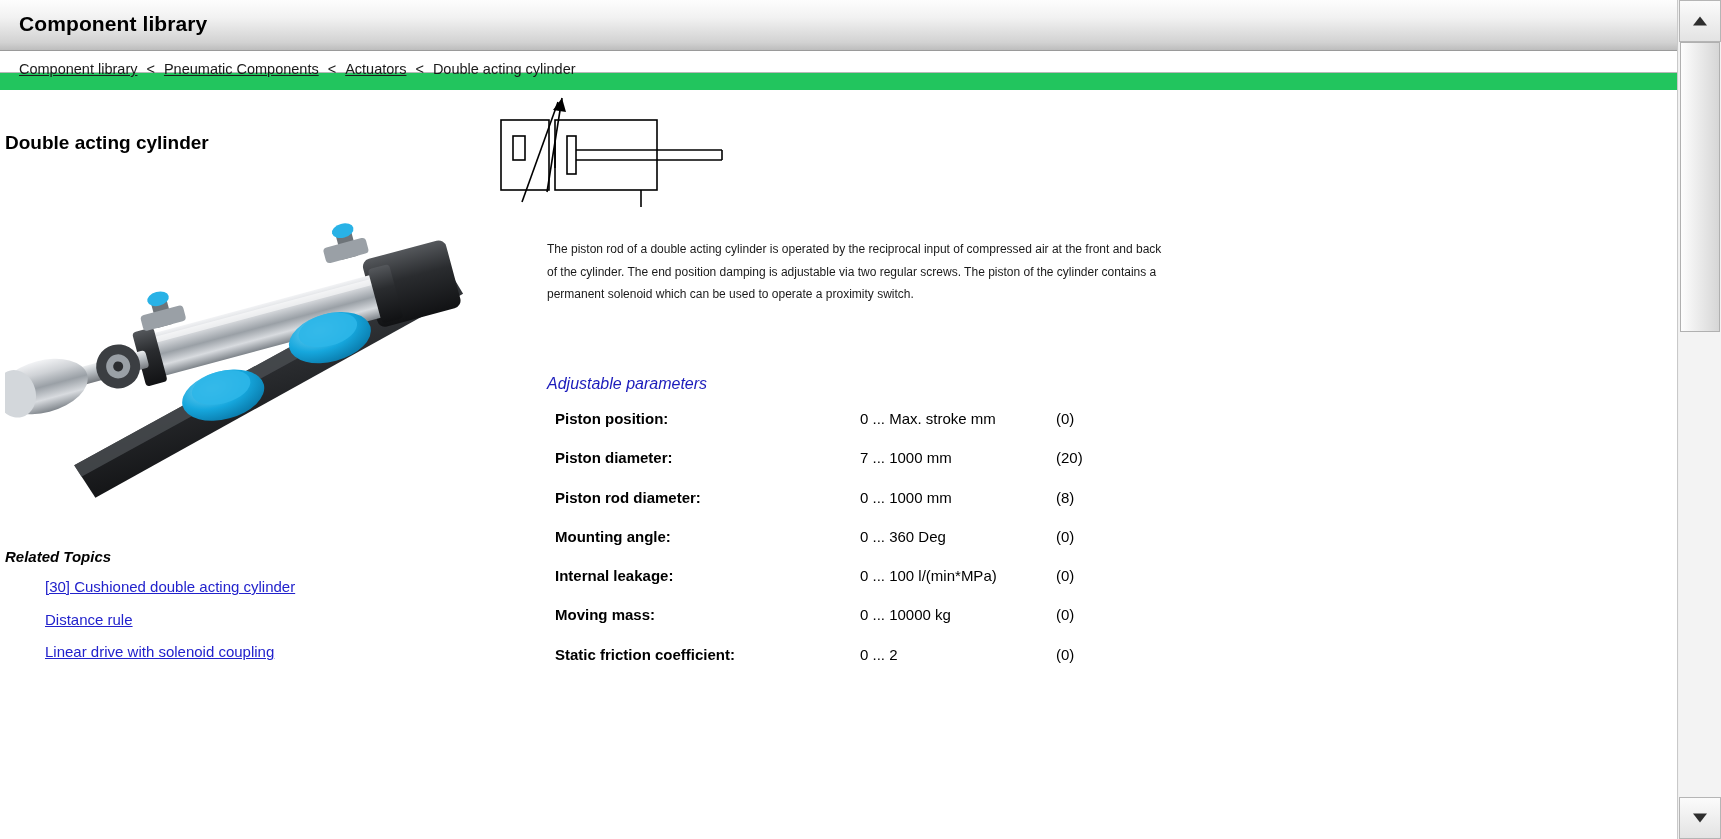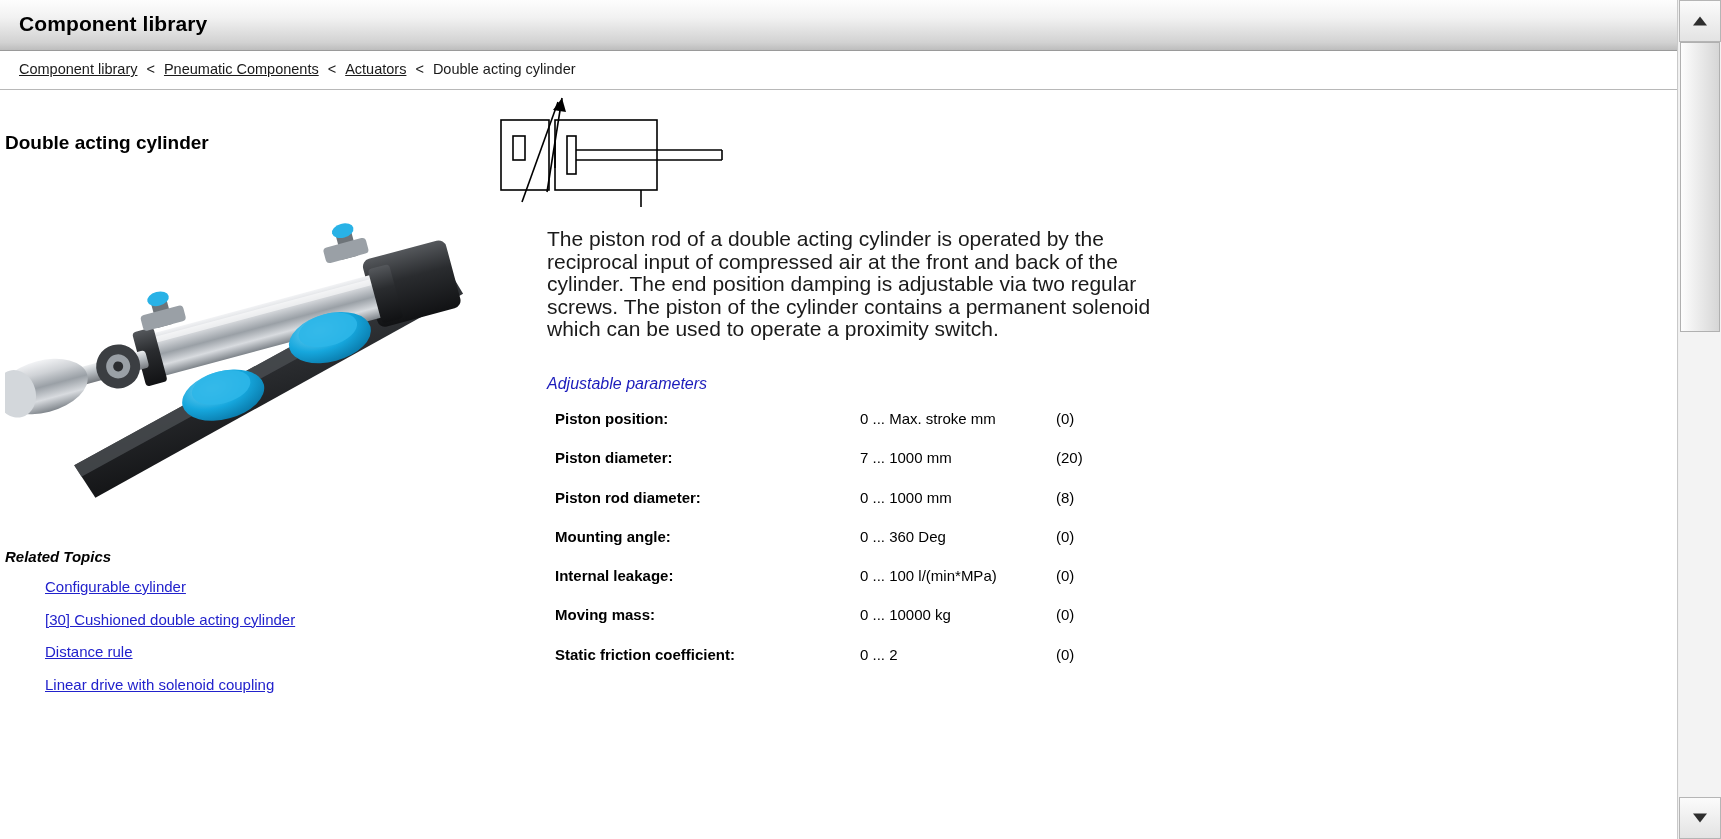--- a/index.html
+++ b/index.html
@@ -35,21 +35,21 @@
     color: #000000;
     letter-spacing: 0.1px;
   }
 
   
   .breadcrumb {
     position: absolute;
     left: 0;
     top: 51px;
     width: 1677px;
-    height: 39px;
+    height: 22px;
     background: #ffffff;
     border-bottom: 1px solid #b8b8b8;
     box-sizing: border-box;
     padding: 10px 0 0 19px;
     font-size: 14.5px;
     color: #1a1a1a;
     white-space: nowrap;
   }
   .breadcrumb a {
     color: #1a1a1a;
@@ -124,23 +124,23 @@
     position: absolute;
     left: 500px;
     top: 2px;
     width: 300px;
     height: 130px;
   }
 
   .description {
     position: absolute;
     left: 547px;
-    top: 138px;
+    top: 148px;
     width: 625px;
-    font-size: 21px;
+    font-size: 12px;
     line-height: 22.5px;
     color: #1a1a1a;
   }
 
   .params-title {
     position: absolute;
     left: 547px;
     top: 285px;
     font-size: 16px;
     font-weight: normal;
@@ -320,21 +320,20 @@
           <rect x="372" y="60" width="16" height="26" fill="#6e7479"></rect>
           <ellipse cx="380" cy="58" rx="11" ry="7" fill="#29b2e6"></ellipse>
           <rect x="356" y="70" width="44" height="16" rx="4" fill="#9aa0a6"></rect>
           <rect x="162" y="88" width="44" height="16" rx="4" fill="#9aa0a6"></rect>
         </g>
       </svg>
     </div>
 
     <div class="related-title">Related Topics</div>
     <div class="related-list">
-      <a>Configurable cylinder</a>
       <a>[30]  Cushioned double acting cylinder</a>
       <a>Distance rule</a>
       <a>Linear drive with solenoid coupling</a>
     </div>
 
     <div class="symbol">
       <svg width="300" height="130" viewBox="0 0 300 130">
         <g stroke="#000000" fill="none" stroke-width="1.6">
           <rect x="1" y="28" width="48" height="70"></rect>
           <rect x="13" y="44" width="12" height="24"></rect>

